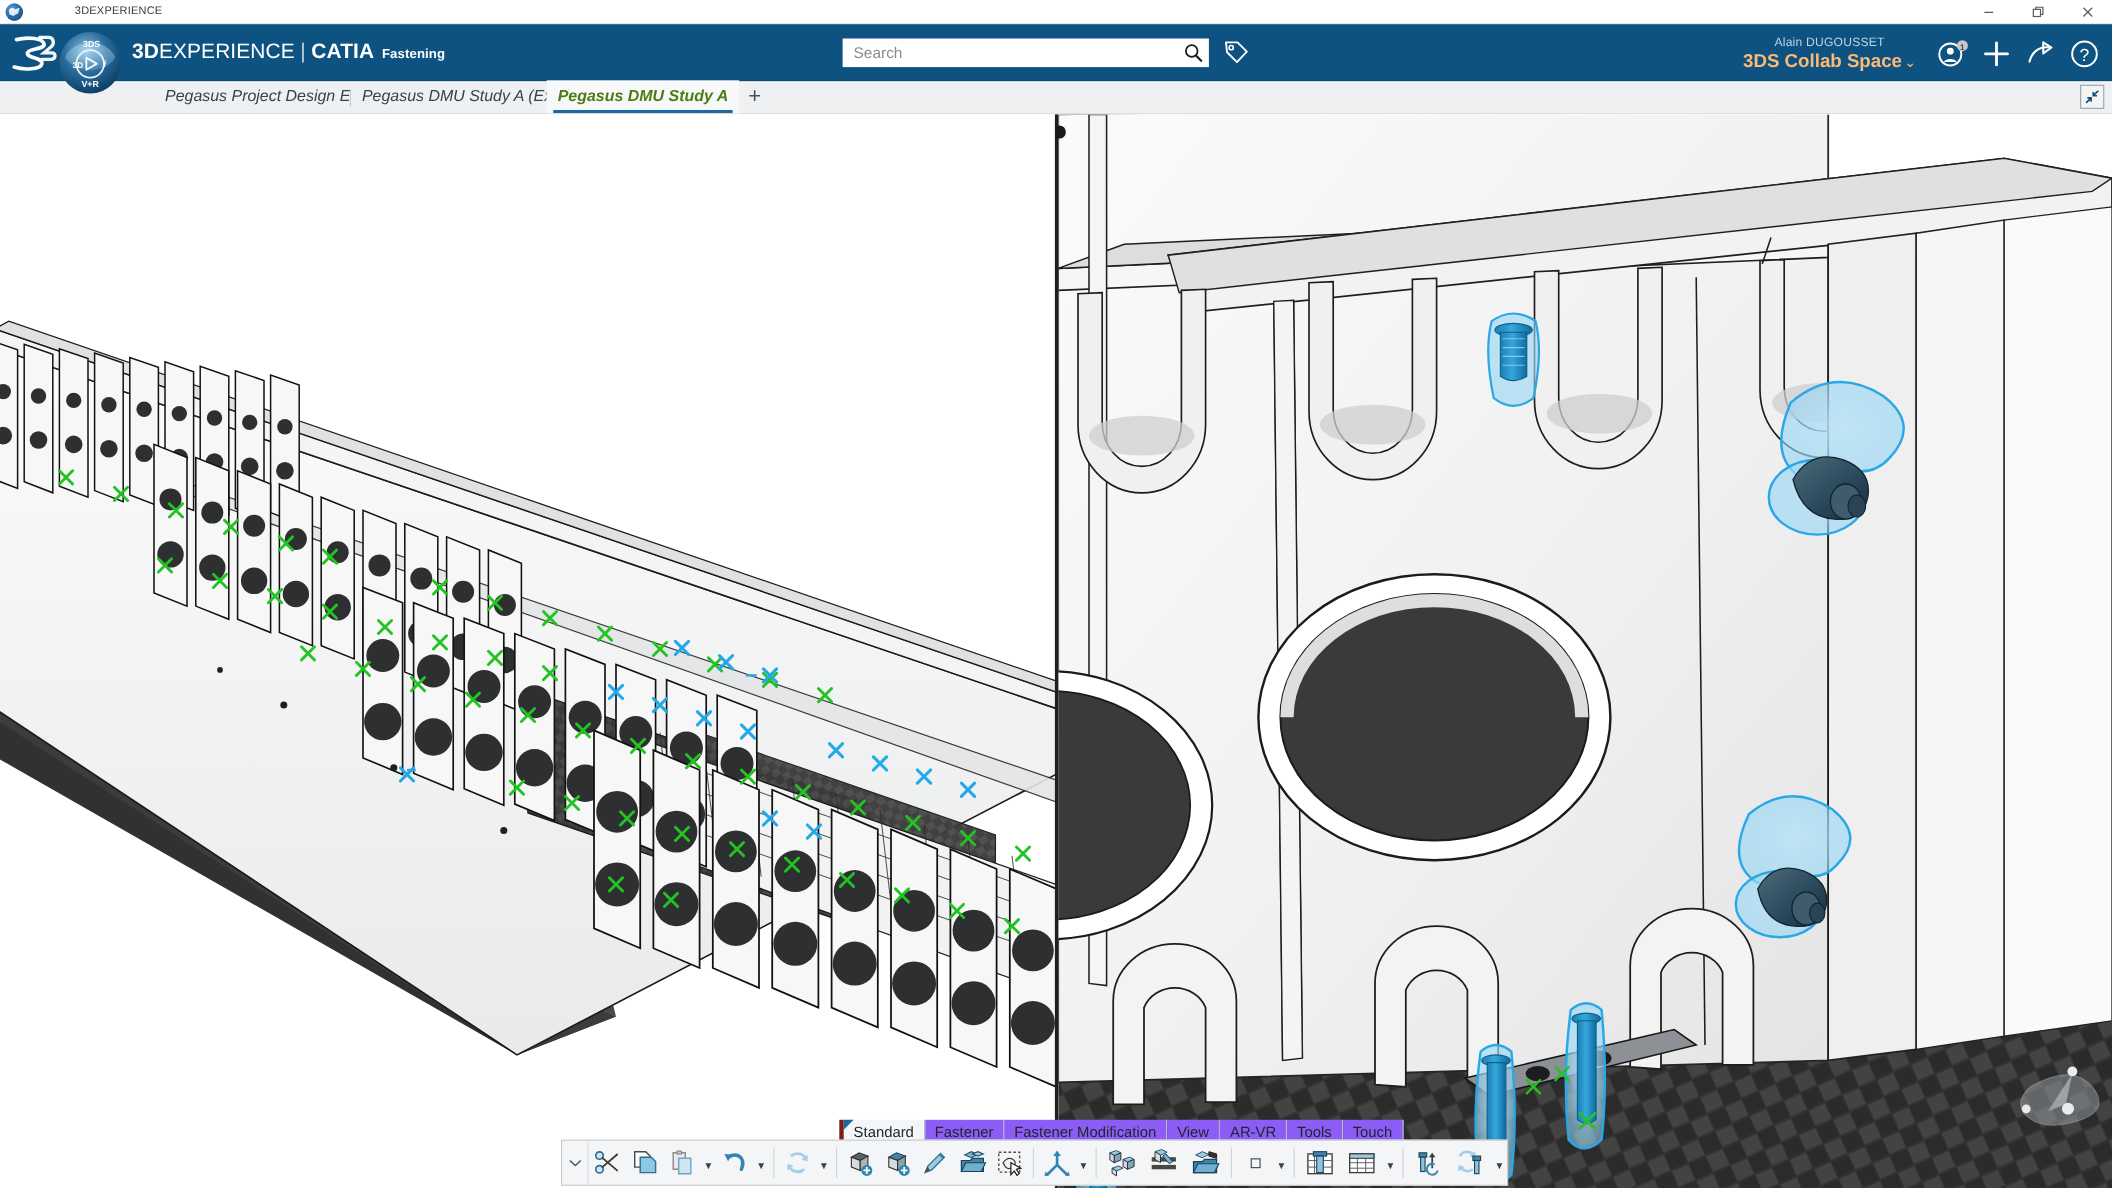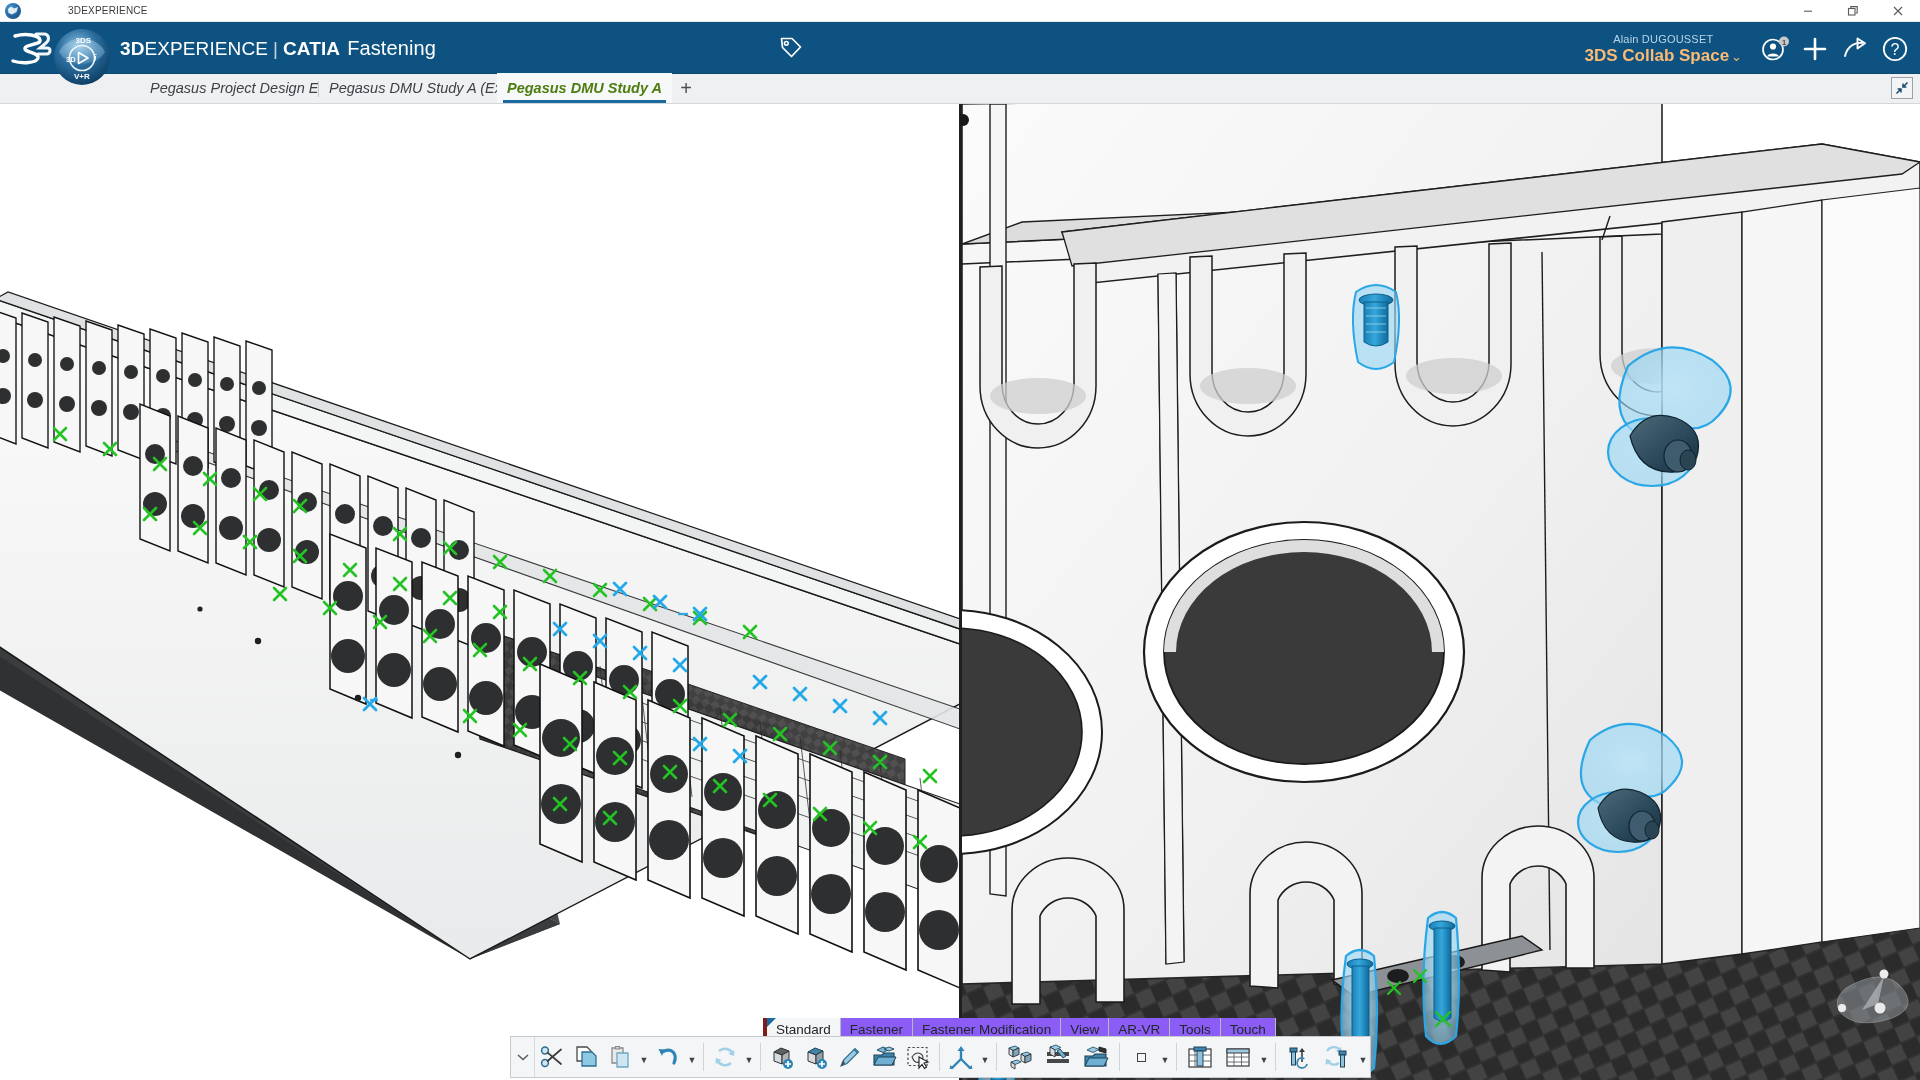--- a/index.html
+++ b/index.html
@@ -60,21 +60,21 @@
 
   .app-title {
     margin-left: 66px;
     font-size: 19px; color: #ffffff;
     letter-spacing: .1px; white-space: nowrap;
   }
   .app-title .b1 { font-weight: bold; }
   .app-title .thin { font-weight: 300; }
   .app-title .sep { font-weight: 300; opacity: .75; margin: 0 5px; }
   .app-title .b2 { font-weight: bold; }
-  .app-title .sub { font-weight: 400; margin-left: 7px; font-size: 20px; }
+  .app-title .sub { font-weight: 700; margin-left: 7px; font-size: 12px; }
 
   .search-wrap {
     position: absolute; left: 766px; top: 13px;
     display: flex; align-items: center;
   }
   .search-box {
     width: 333px; height: 26px; background: #fff;
     display: flex; align-items: center;
     padding: 0 4px 0 10px;
   }
@@ -262,20 +262,29 @@
       <text x="23.5" y="16" font-size="8" fill="#ffffff" font-family="Liberation Sans, sans-serif" font-weight="bold">3DS</text>
       <text x="22" y="52" font-size="8" fill="#ffffff" font-family="Liberation Sans, sans-serif" font-weight="bold">V+R</text>
     </svg>
   </div>
 
   <div class="app-title">
     <span class="b1">3D</span><span class="thin">EXPERIENCE</span><span class="sep">|</span><span class="b2">CATIA</span><span class="sub">Fastening</span>
   </div>
 
   <div class="search-wrap">
+    <div class="search-box">
+      <input type="text" placeholder="Search" style="">
+      <span class="search-ico">
+        <svg width="20" height="20" viewBox="0 0 20 20">
+          <circle cx="8.4" cy="8.4" r="5.3" stroke="#1a1a1a" stroke-width="1.6" fill="none"></circle>
+          <path d="M12.4 12.6 L17 17.2" stroke="#1a1a1a" stroke-width="2" stroke-linecap="round"></path>
+        </svg>
+      </span>
+    </div>
     <span class="tag-ico">
       <svg width="26" height="26" viewBox="0 0 26 26">
         <path d="M3.5 3.5 H14 L22.5 12 L13.5 21.5 L4.5 12.5 Z" stroke="#ffffff" stroke-width="1.7" fill="none" stroke-linejoin="round"></path>
         <circle cx="8.3" cy="8.3" r="1.9" stroke="#ffffff" stroke-width="1.5" fill="none"></circle>
       </svg>
     </span>
   </div>
 
   <div class="user-zone">
     <div class="user-names">

